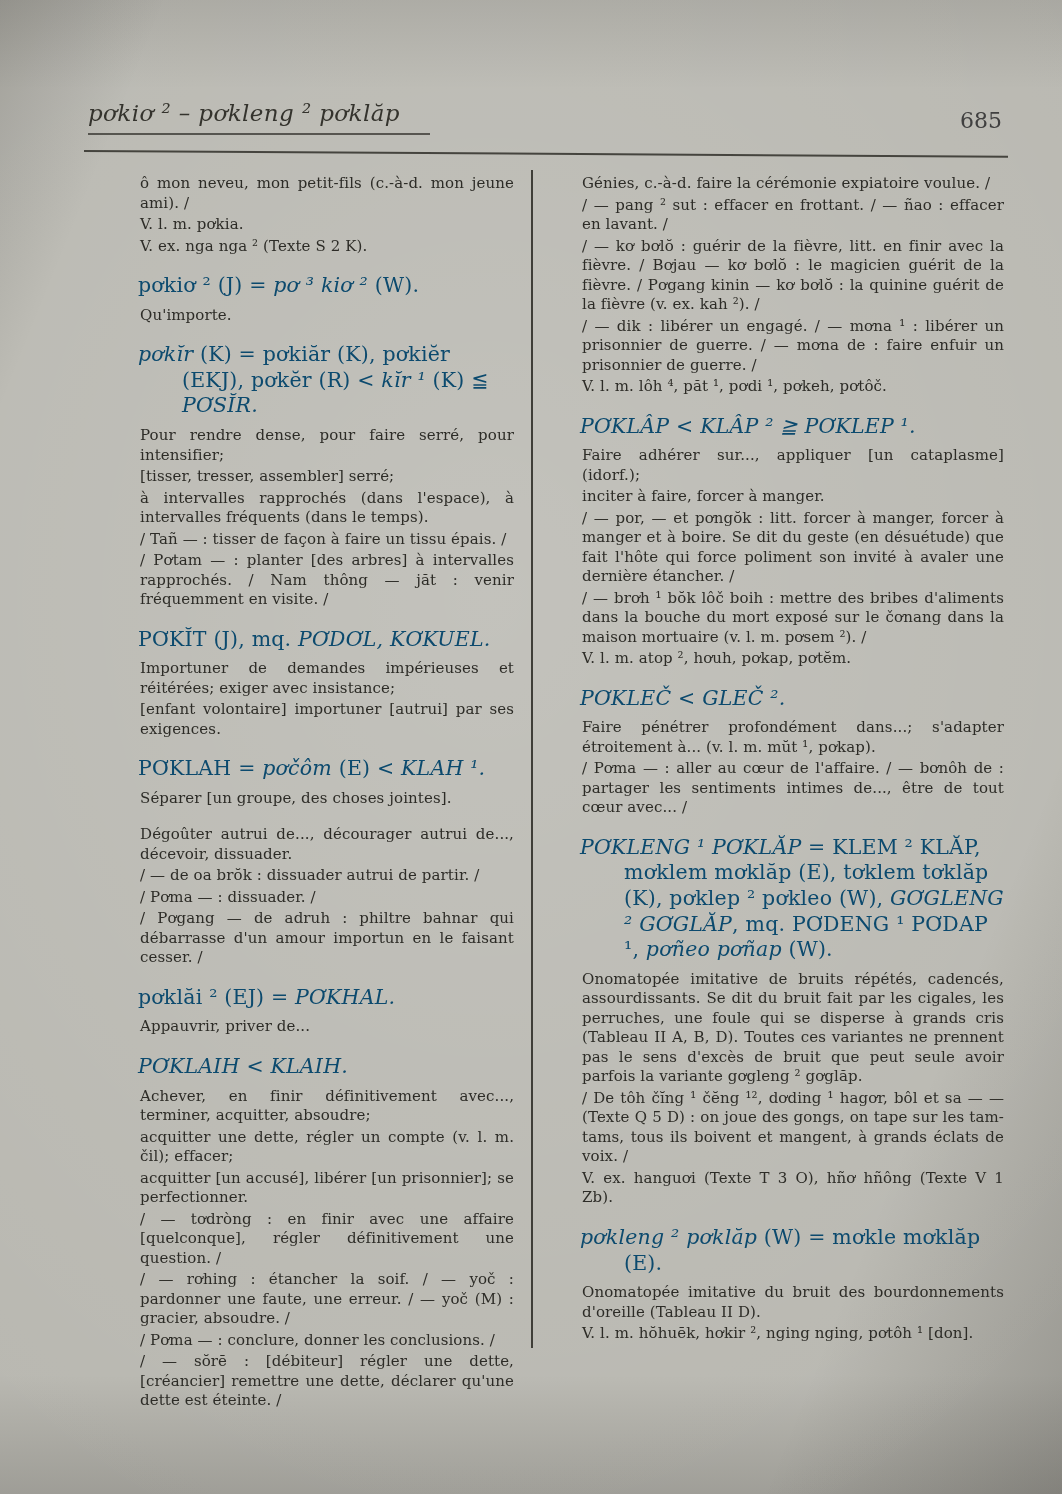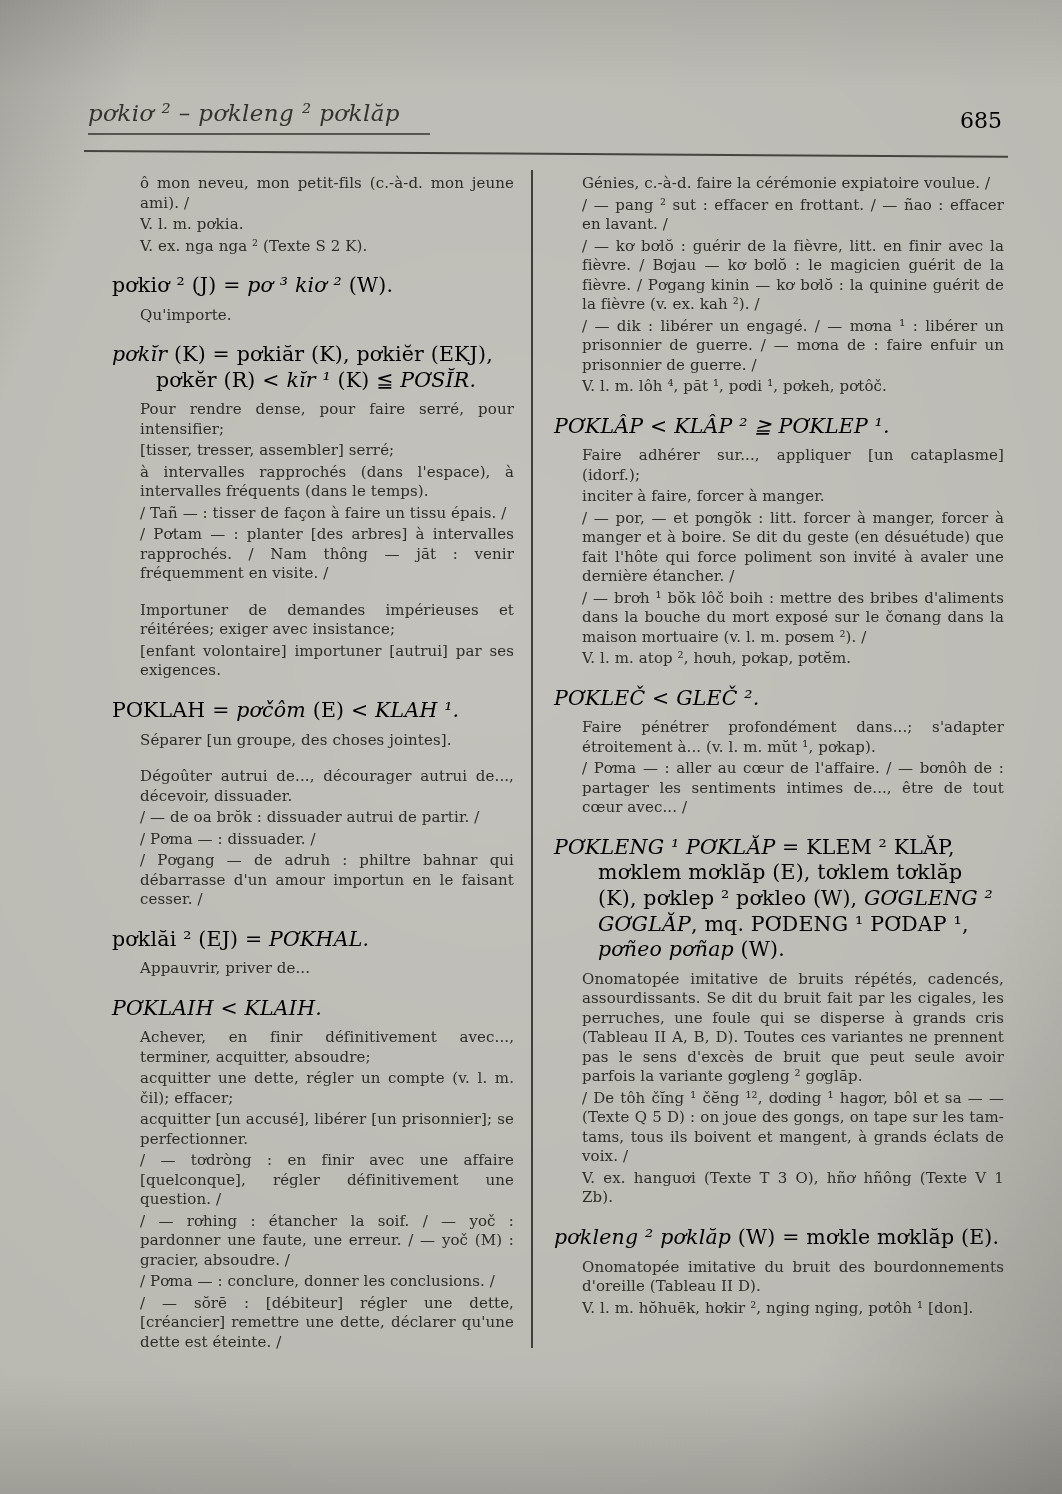--- a/index.html
+++ b/index.html
@@ -13,39 +13,40 @@
       linear-gradient(180deg, rgba(20,18,14,0.10) 0%, rgba(0,0,0,0) 6%, rgba(0,0,0,0) 92%, rgba(20,18,14,0.16) 100%),
       #b9b8b1;
   }
   .page { position:absolute; inset:0; }
 
   .header { position:absolute; top:100px; left:88px; right:56px; height:44px; }
   .running-title {
     font-style:italic; font-size:23px; letter-spacing:0.4px; color:#34332d;
     border-bottom:2px solid rgba(52,51,45,0.75); padding-bottom:7px; padding-right:30px;
   }
-  .page-number { position:absolute; right:4px; top:8px; font-size:22px; font-style:normal; color:#000000; }
+  .page-number { position:absolute; right:4px; top:8px; font-size:22px; font-style:normal; color:#404040; }
   .rule {
     position:absolute; top:150px; left:84px; width:924px; height:2px;
     background:#45443e; transform:rotate(0.35deg); transform-origin:left center;
   }
 
   .columns { position:absolute; top:172px; left:112px; width:892px; display:flex; }
   .col { box-sizing:border-box; }
   .col-left  { width:402px; margin-right:40px; }
   .col-right { width:450px; }
 
   .divider { position:absolute; left:531px; top:170px; width:2px; height:1178px; background:#3f3e38; }
 
   .entry { margin-top:17px; }
   .entry:first-child { margin-top:0; }
   .hw {
-    font-size:20.5px; line-height:1.25; color:#000000;
+    font-size:20.5px; line-height:1.25; color:#0c4a6e;
     padding-left:44px; text-indent:-44px; margin-bottom:7px;
     letter-spacing:0.2px;
+    margin-left:26px;
   }
   .hw .it { font-style:italic; }
   .hw .rm { font-style:normal; }
   .para {
     font-size:15px; line-height:1.3; margin-left:28px; margin-top:2px;
     text-align:justify; letter-spacing:0.1px;
   }
 </style>
 </head>
 <body>
@@ -70,20 +71,21 @@
         </div>
         <div class="entry">
           <div class="hw"><span class="it">pơkĭr</span><span class="rm"> (K) = pơkiăr (K), pơkiĕr (EKJ), pơkĕr (R) &lt; </span><span class="it">kĭr ¹</span><span class="rm"> (K) ≦ </span><span class="it">PƠSĬR.</span></div>
           <div class="para">Pour rendre dense, pour faire serré, pour intensifier;</div>
           <div class="para">[tisser, tresser, assembler] serré;</div>
           <div class="para">à intervalles rapprochés (dans l'espace), à intervalles fréquents (dans le temps).</div>
           <div class="para">/ Tañ — : tisser de façon à faire un tissu épais. /</div>
           <div class="para">/ Pơtam — : planter [des arbres] à intervalles rapprochés. / Nam thông — jăt : venir fréquemment en visite. /</div>
         </div>
         <div class="entry">
+          <div class="hw"><span class="rm">PƠKĬT (J), mq. </span><span class="it">PƠDƠL, KƠKUEL.</span></div>
           <div class="para">Importuner de demandes impérieuses et réitérées; exiger avec insistance;</div>
           <div class="para">[enfant volontaire] importuner [autrui] par ses exigences.</div>
         </div>
         <div class="entry">
           <div class="hw"><span class="rm">PƠKLAH = </span><span class="it">pơčôm</span><span class="rm"> (E) &lt; </span><span class="it">KLAH ¹.</span></div>
           <div class="para">Séparer [un groupe, des choses jointes].</div>
         </div>
         <div class="entry">
           <div class="para">Dégoûter autrui de..., décourager autrui de..., décevoir, dissuader.</div>
           <div class="para">/ — de oa brŏk : dissuader autrui de partir. /</div>

